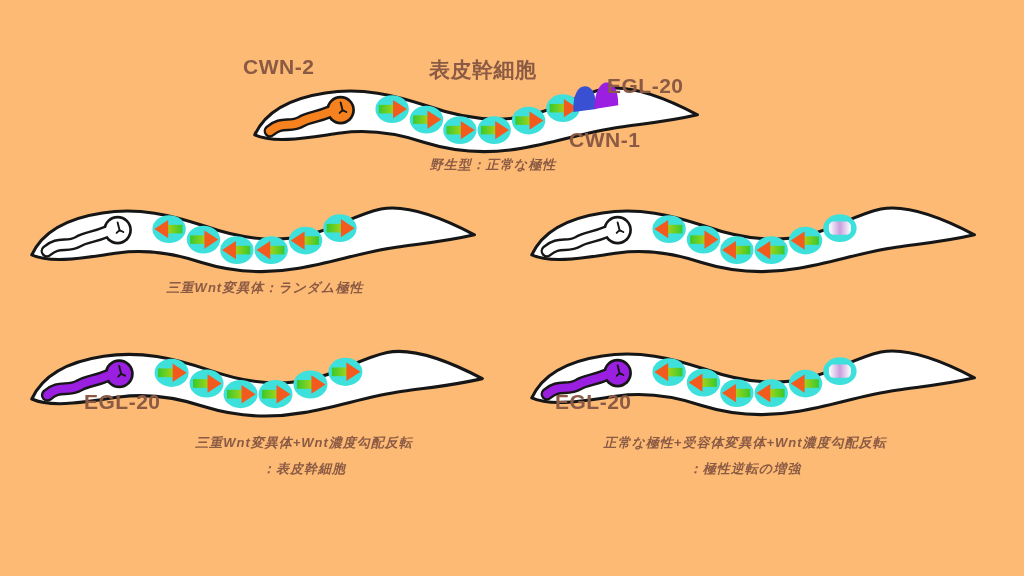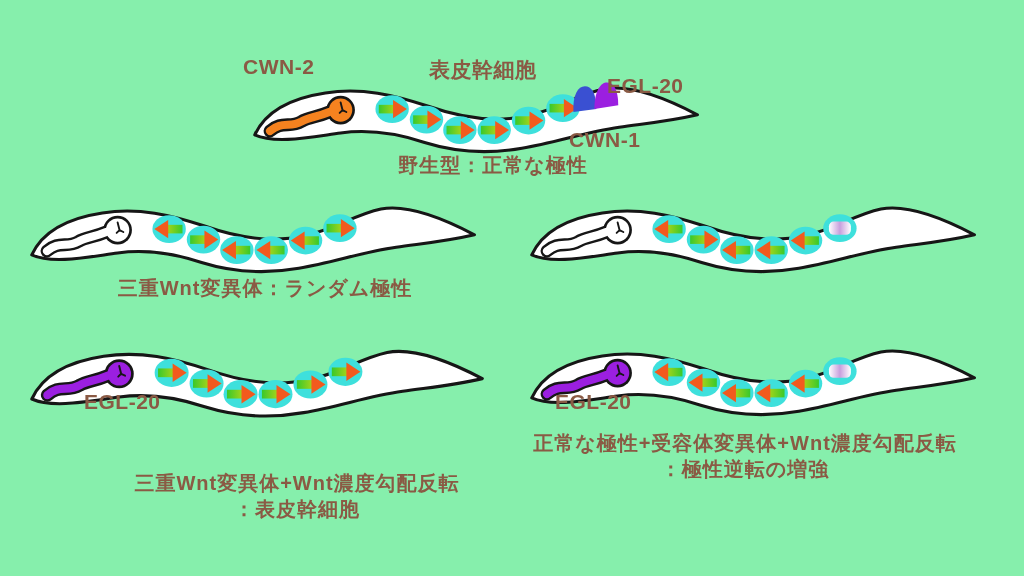--- a/index.html
+++ b/index.html
@@ -1,29 +1,29 @@
 <!DOCTYPE html>
 <html><head>
 <meta charset="utf-8">
 <style>
   html,body{margin:0;padding:0;background:#ffffff;}
   .stage{
-    position:relative;width:1024px;height:576px;background:#86efac;overflow:hidden;
+    position:relative;width:1024px;height:576px;background:#fdba74;overflow:hidden;
     font-family:"Liberation Sans","DejaVu Sans",sans-serif;
   }
   .worm-mount{position:absolute;}
   .worm-mount svg{display:block;width:100%;height:auto;}
   .flabel{
     position:absolute;font-weight:bold;font-size:21px;color:#8a5a44;
     white-space:nowrap;letter-spacing:0.5px;
   }
   .caption{
     position:absolute;transform:translateX(-50%);text-align:center;
-    color:#8a5a44;font-weight:bold;font-size:20px;line-height:26px;
-    white-space:nowrap;letter-spacing:1px;
+    color:#8a5a44;font-weight:bold;font-size:13px;line-height:26px;
+    white-space:nowrap;letter-spacing:1px;font-style:italic;
   }
 </style>
 </head>
 <body>
 
 <div class="stage">
 
   <div class="worm-mount" style="left:249px;top:70px;width:458px;">
       <svg viewBox="0 0 480 100">
         <defs>
@@ -352,21 +352,21 @@
   <div class="flabel" style="left:553px;top:128px;margin-left:16px;">CWN-1</div>
   <div class="flabel" style="left:84px;top:390px;">EGL-20</div>
   <div class="flabel" style="left:555px;top:390px;">EGL-20</div>
 
   <div class="caption" style="left:493px;top:152px;">
     <div>野生型：正常な極性</div>
   </div>
   <div class="caption" style="left:265px;top:275px;">
     <div>三重Wnt変異体：ランダム極性</div>
   </div>
-  <div class="caption" style="left:297px;top:430px;margin-top:40px;">
+  <div class="caption" style="left:304px;top:430px;">
     <div>三重Wnt変異体+Wnt濃度勾配反転</div>
     <div>：表皮幹細胞</div>
   </div>
   <div class="caption" style="left:745px;top:430px;">
     <div>正常な極性+受容体変異体+Wnt濃度勾配反転</div>
     <div>：極性逆転の増強</div>
   </div>
 
 </div>
 

